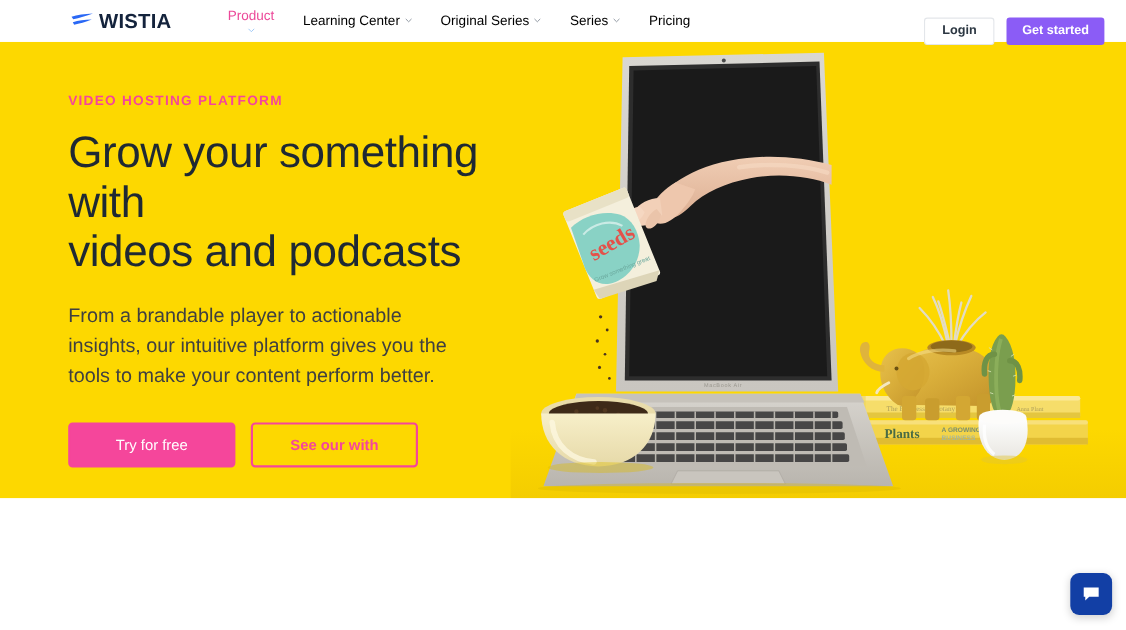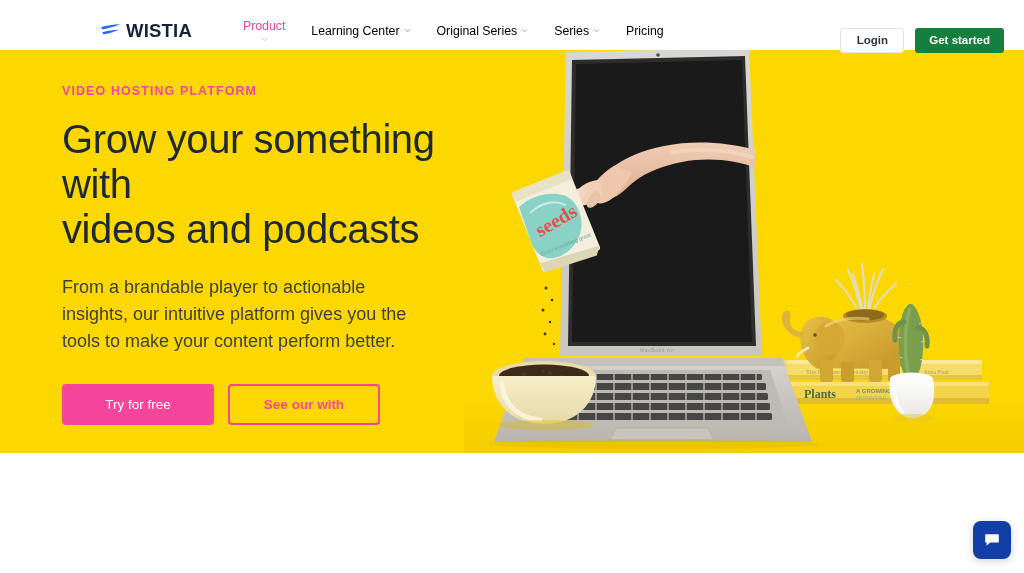--- a/index.html
+++ b/index.html
@@ -7,26 +7,25 @@
     width: 1024px; height: 573px;
     overflow: hidden;
     background: #ffffff;
     font-family: "Liberation Sans", sans-serif;
     -webkit-font-smoothing: antialiased;
   }
   .page { position: relative; width: 1024px; height: 573px; background: #fff; }
 
   
   .navbar {
-    position: absolute; top: 12px; left: 0;
+    position: absolute; top: 0; left: 0;
     width: 1024px; height: 38px;
     background: #ffffff;
     display: flex; align-items: center;
     z-index: 20;
-    padding-left: 36px;
   }
   .brand {
     display: flex; align-items: center;
     margin-left: 64px; gap: 4px;
     cursor: pointer;
   }
   .brand-mark { width: 22px; height: 16px; display: block; }
   .brand-word {
     font-size: 18.5px; font-weight: bold;
     letter-spacing: 0.2px;
@@ -63,21 +62,21 @@
     background: #fff;
     font-size: 11.5px; font-weight: bold;
     color: #2c3742;
     display: flex; align-items: center; justify-content: center;
     cursor: pointer;
     font-family: "Liberation Sans", sans-serif;
   }
   .btn-getstarted {
     height: 25px; padding: 0 14px;
     border: none; border-radius: 3px;
-    background: #15803d;
+    background: #8b5cf6;
     font-size: 11.5px; font-weight: bold;
     color: #ffffff;
     display: flex; align-items: center; justify-content: center;
     cursor: pointer;
     font-family: "Liberation Sans", sans-serif;
   }
 
   
   .hero {
     position: absolute; top: 38px; left: 0;

